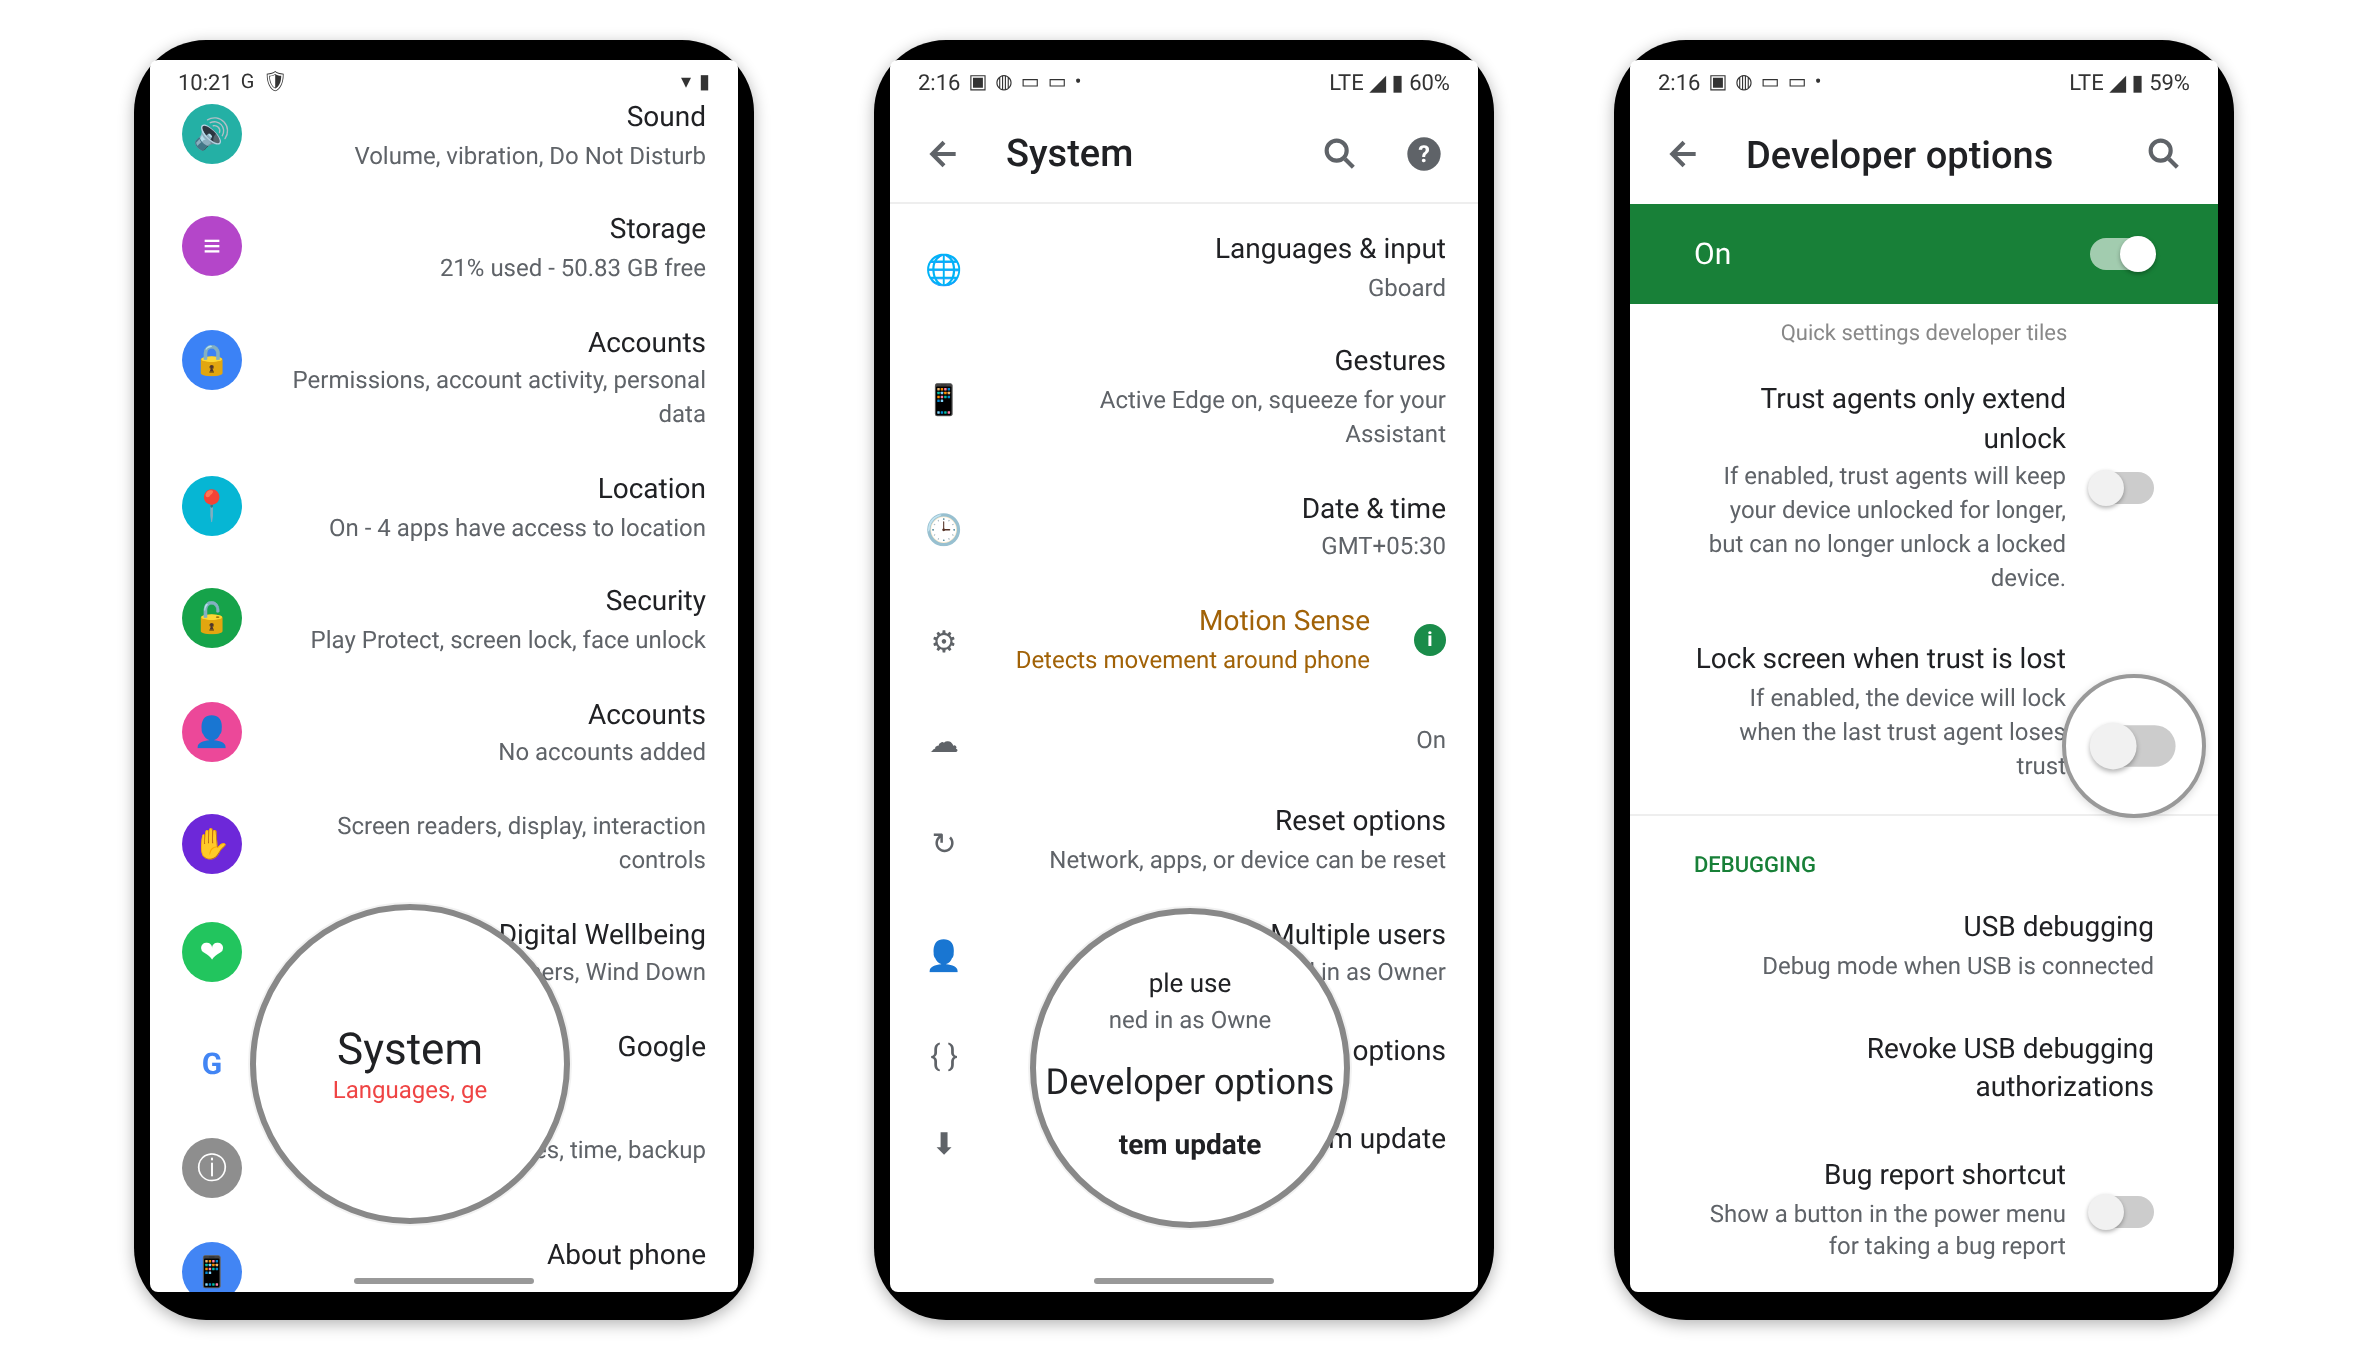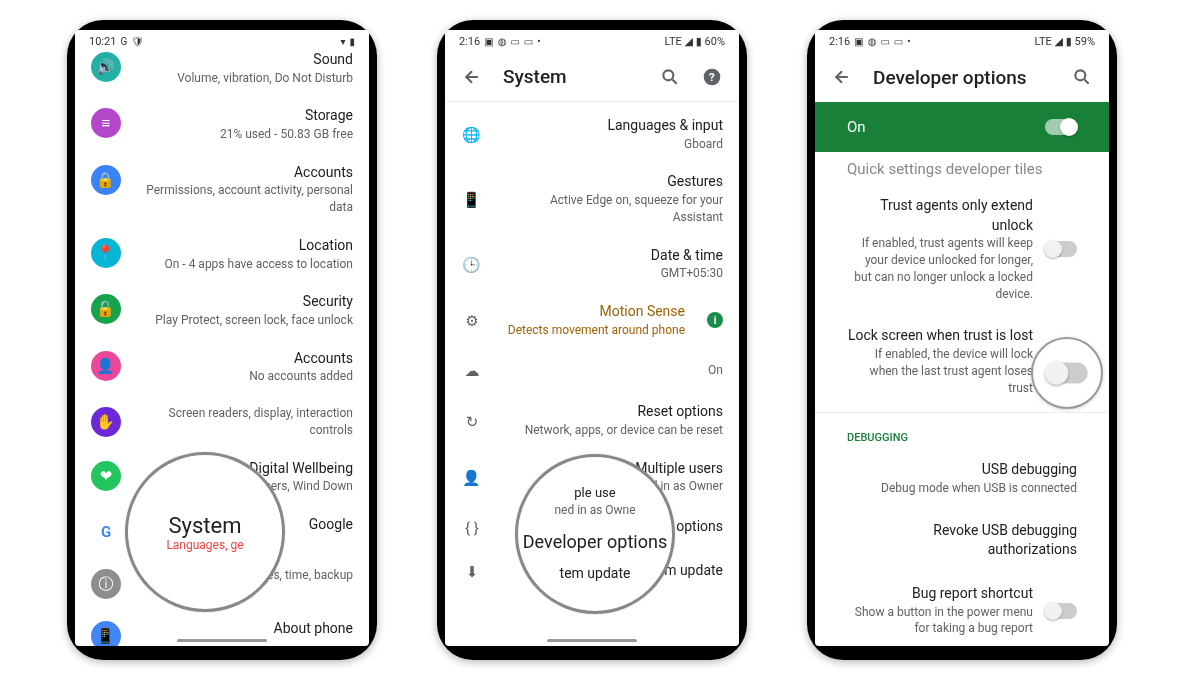--- a/index.html
+++ b/index.html
@@ -266,21 +266,21 @@
     <div class="row-text">
       <div class="row-title">System update</div>
 
     </div>
     </div>
         </div>
       <div class="magnifier" style="left:70px; top:352px;">
         <div class="row-title" style="font-size:13px;color:#202124">ple use</div>
         <div class="row-sub" style="font-size:12px;">ned in as Owne</div>
         <div class="mag-title" style="font-size:18px;margin:12px 0;">Developer options</div>
-        <div class="row-title" style="font-size:14px;">tem update</div>
+        <div class="row-title" style="font-size:14px;font-weight:bold;">tem update</div>
       </div>
       <div class="home-ind"></div>
     </div>
   </div>
 </div>
 
 <div class="phone">
   <div class="screen">
     <div class="statusbar">
       <div class="sb-left">
@@ -309,21 +309,21 @@
           </svg>
       </div>
     </div>
     <div class="content">
       <div class="greenbar">
         <span>On</span>
         <div class="toggle on">
             <div class="knob"></div>
           </div>
       </div>
-      <div class="cutoff" style="padding-top:8px;color:#888;font-size:15px;">Quick settings developer tiles</div>
+      <div class="cutoff" style="padding-top:8px;color:#888;text-align:center;font-size:11px;">Quick settings developer tiles</div>
       <div id="p3top">
           <div class="devrow">
             <div class="devrow-line">
       <div class="row-text">
         <div class="row-title">Trust agents only extend unlock</div>
         <div class="row-sub">If enabled, trust agents will keep your device unlocked for longer, but can no longer unlock a locked device.</div>
       </div>
       <div class="toggle ">
                 <div class="knob"></div>
               </div>

